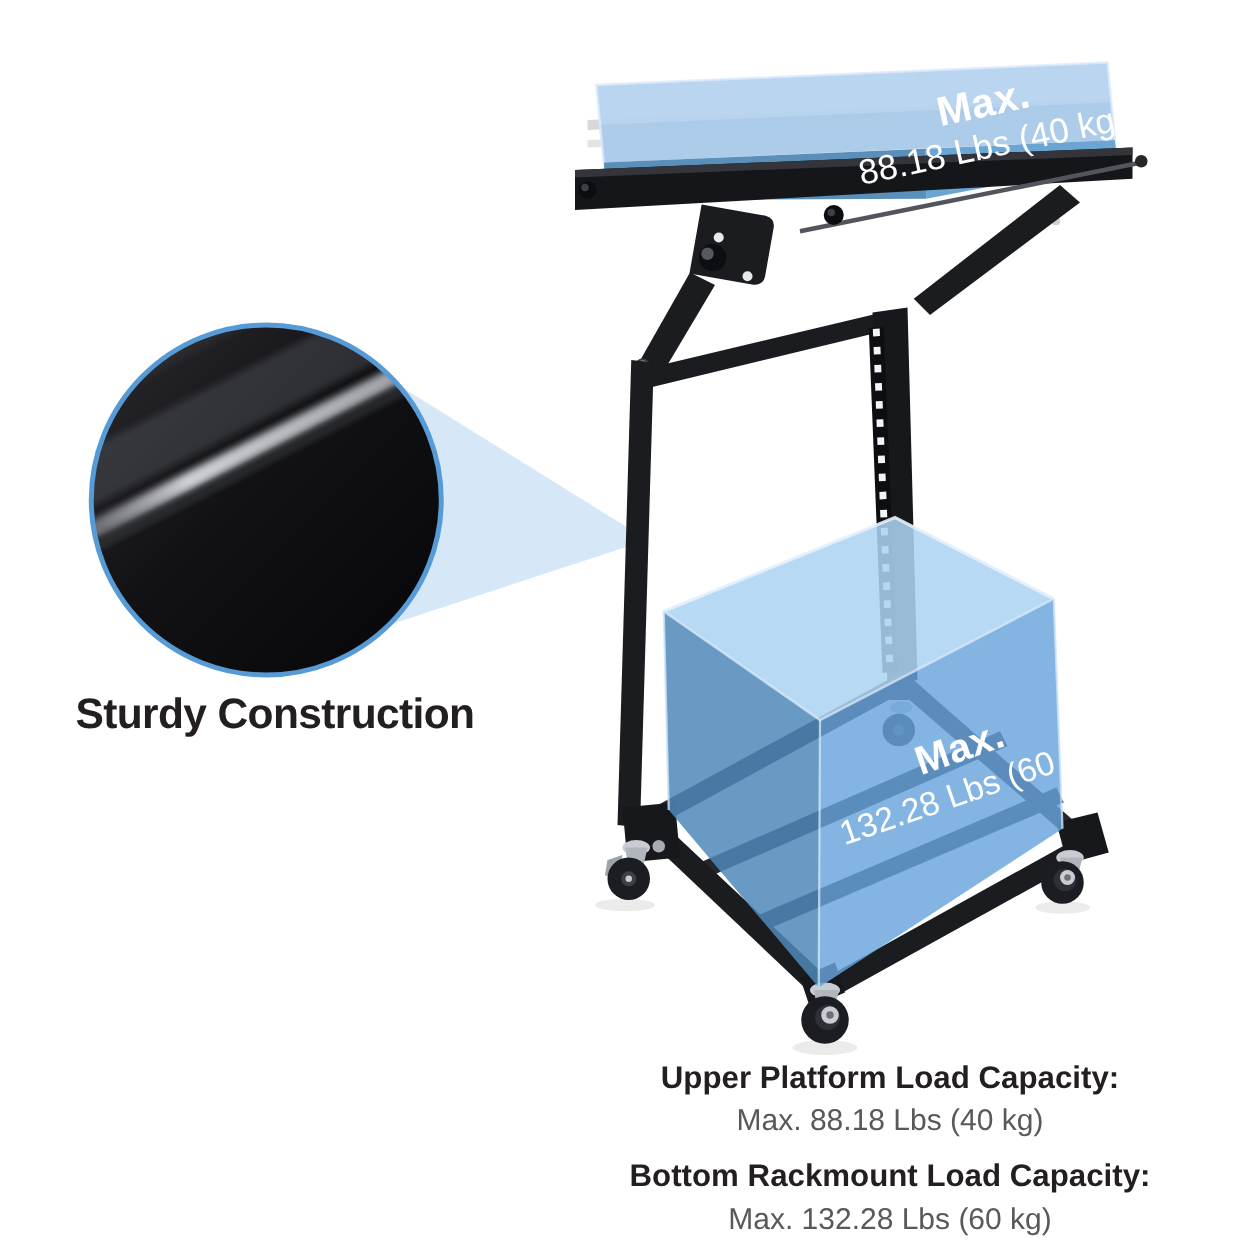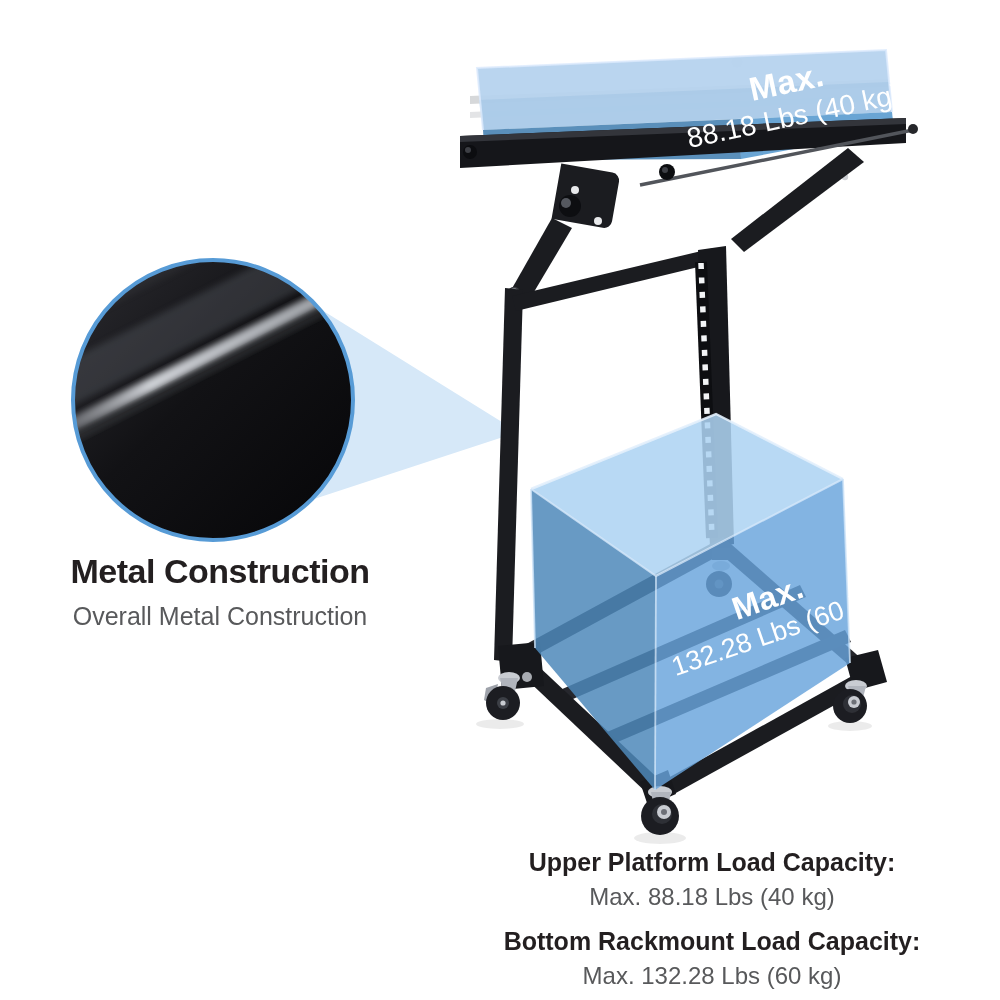--- a/index.html
+++ b/index.html
@@ -187,22 +187,22 @@
     <div class="l1">Max.</div>
     <div class="l2">88.18 Lbs (40 kg)</div>
   </div>
 
   <div class="overlay box-label lower-label">
     <div class="l1">Max.</div>
     <div class="l2">132.28 Lbs (60 kg)</div>
   </div>
 
   <div class="overlay feature">
-    <h2>Metal Construction</h2>
-    <p><span>Overall Metal Construction</span><br>
+    <h2>Sturdy Construction</h2>
+    <p><br>
       </p>
   </div>
 
   <div class="overlay capacity">
     <div class="cap-title">Upper Platform Load Capacity:</div>
     <div class="cap-value">Max. 88.18 Lbs (40 kg)</div>
     <div class="gap"></div>
     <div class="cap-title">Bottom Rackmount Load Capacity:</div>
     <div class="cap-value">Max. 132.28 Lbs (60 kg)</div>
   </div>

